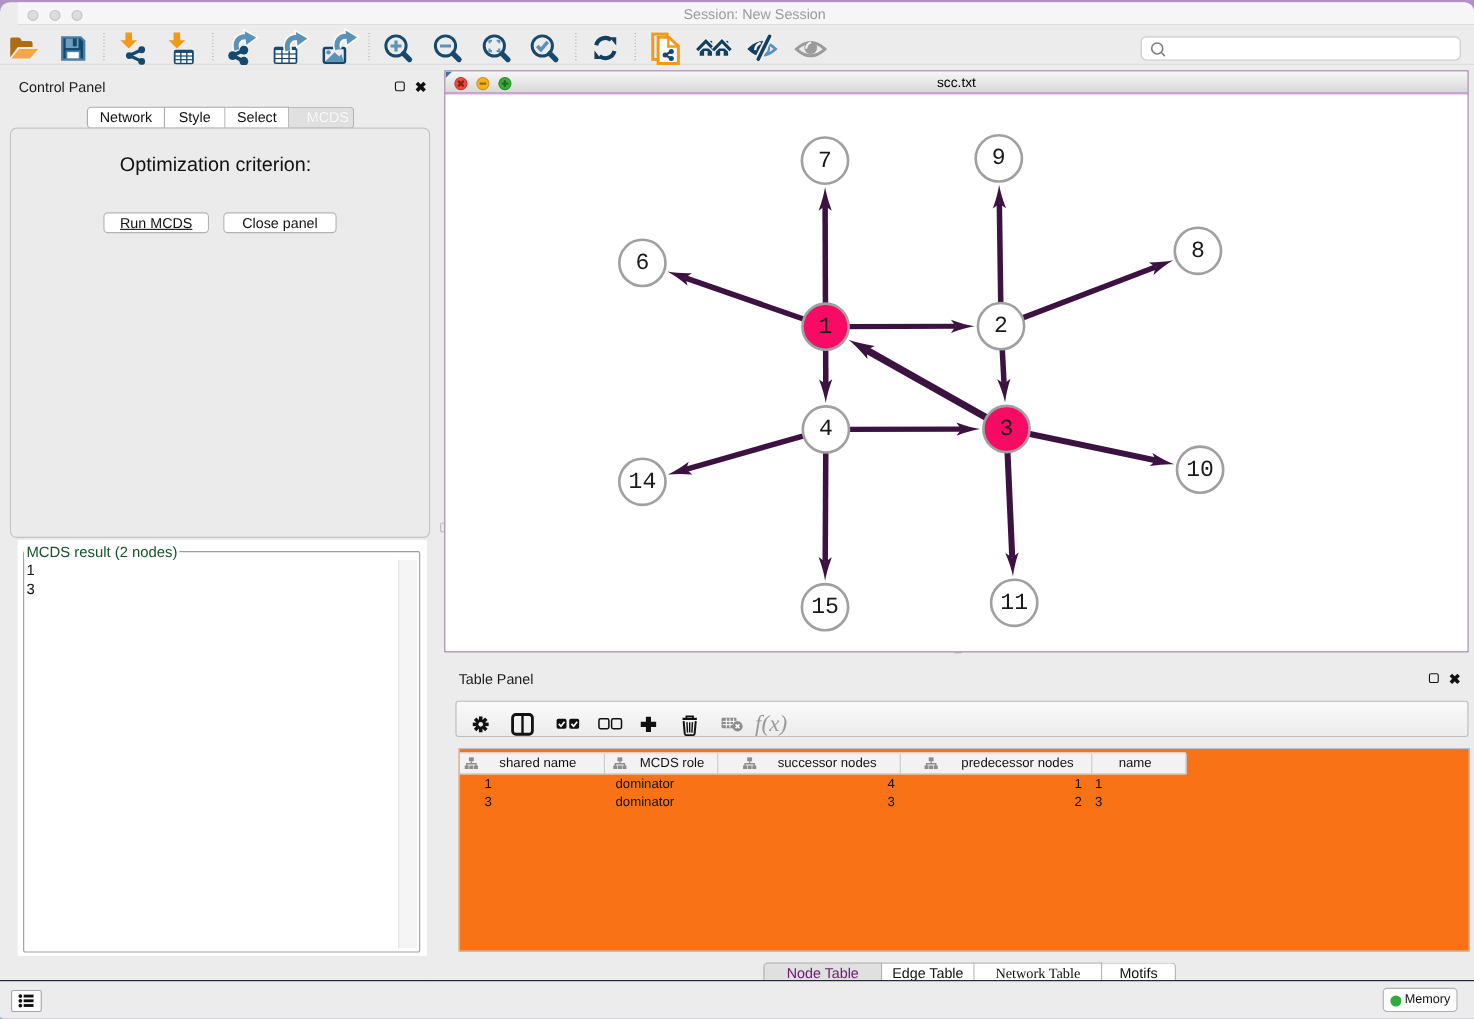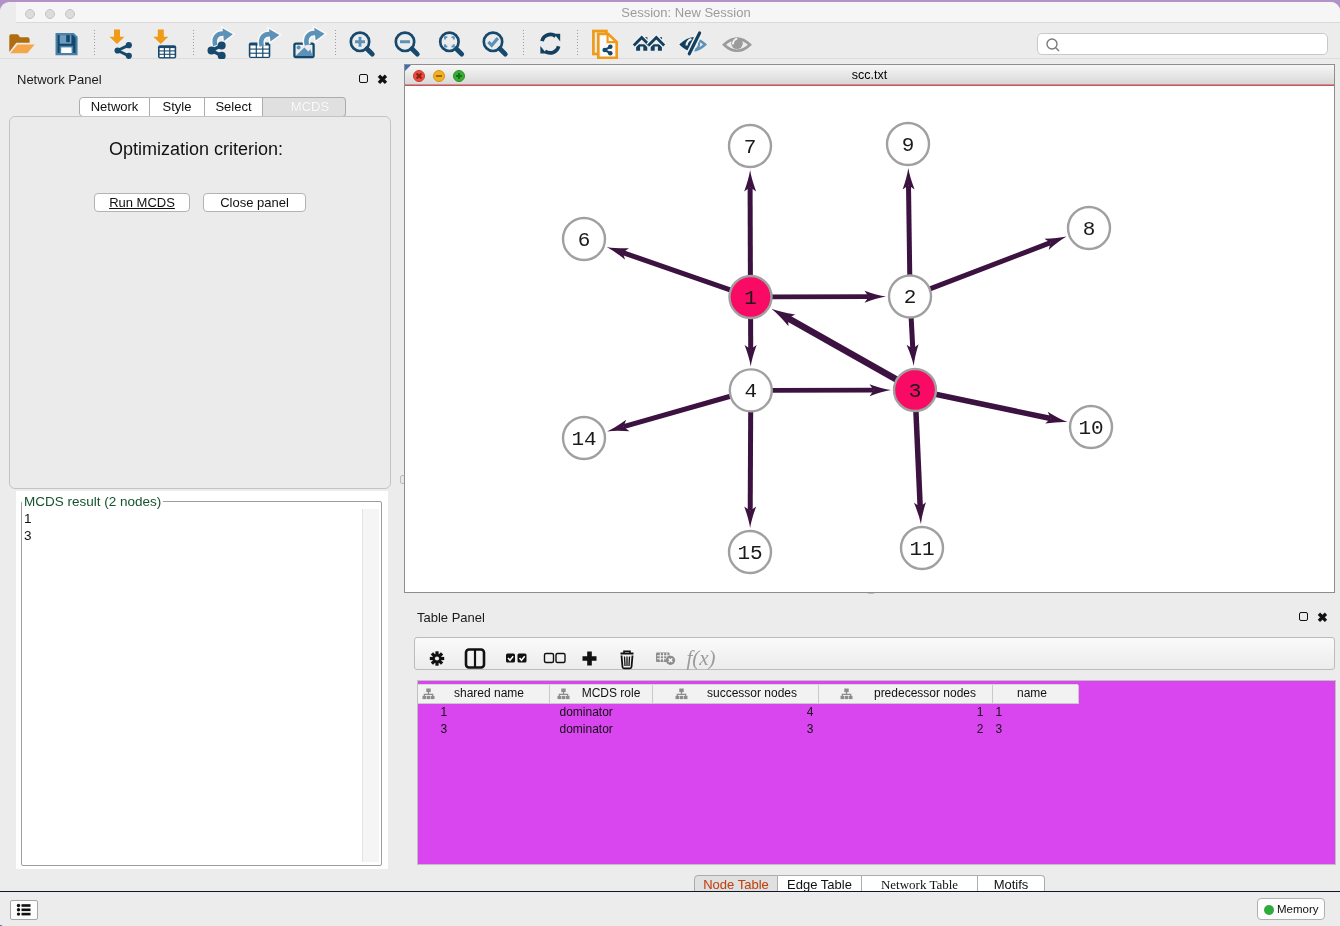--- a/index.html
+++ b/index.html
@@ -26,29 +26,29 @@
 .cbox { position:absolute; left:9px; top:53px; width:382px; height:373px; background:#ebebeb; border:1px solid #c3c3c3; border-radius:6px; }
 .optlabel { position:absolute; top:76px; left:0; width:100%; text-align:center; font-size:18px; color:#111; }
 .dropdown { position:absolute; left:43px; top:97px; width:311px; height:20px; background:#fff; border:1px solid #b3b3b3; border-radius:4px; font-size:13px; line-height:18px; padding-left:8px; color:#111; }
 .btn { position:absolute; top:130px; height:19px; background:#fff; border:1px solid #b3b3b3; border-radius:4px; font-size:13px; line-height:17px; text-align:center; color:#111; }
 .resultpanel { position:absolute; left:16px; top:428px; width:372px; height:378px; background:#fff; }
 .groupbox { position:absolute; left:5px; top:10px; width:361px; height:365px; border:1px solid #9d9d9d; border-radius:2px; }
 .grouplabel { position:absolute; left:6px; top:2.5px; background:#fff; font-size:13.5px; color:#14532d; padding:0 2px; }
 .resulttext { position:absolute; left:8px; top:20px; font-size:13.5px; color:#111; line-height:16.5px; }
 .vsb { position:absolute; left:346px; top:18px; width:17px; height:353px; background:#f5f5f5; border-left:1px solid #e3e3e3; }
 
-.frame { position:absolute; left:404px; top:62px; width:931px; height:529px; border:1px solid #8e8e8e; background:#ef4444; }
+.frame { position:absolute; left:404px; top:62px; width:931px; height:529px; border:1px solid #8e8e8e; background:#f0abfc; }
 .frame-title { position:absolute; left:0; top:0; width:100%; height:20px; background:linear-gradient(#f7f7f7,#d8d8d8); border-bottom:1px solid #a2a2a2; }
 .ft-text { position:absolute; width:100%; text-align:center; font-size:12.5px; line-height:20px; color:#000; }
 .light { position:absolute; top:4.5px; width:12px; height:12px; border-radius:50%; }
 .canvas { position:absolute; left:0; top:21px; width:929px; height:506px; background:#fff; }
 
 .tpanel { position:absolute; left:404px; top:601px; width:936px; height:298px; background:#ececec; }
 .ttoolbar { position:absolute; left:10px; top:34px; width:921px; height:33px; background:linear-gradient(#fafafa,#ececec); border:1px solid #bcbcbc; border-radius:3px; }
-.tablebox { position:absolute; left:12.5px; top:77px; width:919px; height:185px; background:#d946ef; border:1px solid #c0c0c0; }
+.tablebox { position:absolute; left:12.5px; top:77px; width:919px; height:185px; background:#f97316; border:1px solid #c0c0c0; }
 .thead { position:absolute; left:0px; top:3px; width:660.5px; height:20px; background:#f2f2f2; border-top:1px solid #d8d8d8; border-bottom:1px solid #c9c9c9; }
 .thsep { position:absolute; top:4px; width:1px; height:19px; background:#c9c9c9; }
 .thlabel { position:absolute; top:5px; width:120px; text-align:center; font-size:12px; color:#111; }
 .trow { position:absolute; font-size:12px; color:#111; height:17px; line-height:17px; }
 .btabs { position:absolute; top:271.5px; left:290px; display:flex; }
 .btab { font-size:13px; color:#111; background:#fff; border:1px solid #acacac; border-left:none; line-height:18px; text-align:center; }
 
 .statusbar { position:absolute; left:0; top:889px; width:100%; height:35px; background:#ececec; border-top:1px solid #0f172a; }
 .listbtn { position:absolute; left:10px; top:8px; width:28px; height:20px; background:#fdfdfd; border:1px solid #a6a6a6; border-radius:2px; }
 .membtn { position:absolute; left:1257px; top:6px; width:68px; height:22px; background:#fdfdfd; border:1px solid #b0b0b0; border-radius:4px; font-size:11.5px; line-height:20px; color:#111; text-align:left; padding-left:19px; }
@@ -183,28 +183,28 @@
     <div class="tbsep" style="left:577px;"></div>
     <div class="search">
         <svg width="20" height="20" style="position:absolute;left:5px;top:1px;">
           <circle cx="9" cy="9" r="5" fill="none" stroke="#7b7b7b" stroke-width="1.4"></circle>
           <line x1="12.7" y1="12.7" x2="16" y2="16" stroke="#7b7b7b" stroke-width="1.4"></line>
         </svg>
       </div>
   </div>
 
   <div class="cpanel">
-    <div class="panel-title" style="left:17px; top:9px;">Network Panel</div>
+    <div class="panel-title" style="left:17px; top:9px;">Control Panel</div>
     <div class="icon-float" style="left:359px; top:11px;"></div>
     <div class="icon-x" style="left:377px; top:11px;">✖</div>
     <div class="tabs" style="left:79px; top:34px;">
       <div class="tab first" style="width:71px;">Network</div>
       <div class="tab" style="width:55px;">Style</div>
       <div class="tab" style="width:58px;">Select</div>
-      <div class="tab sel" style="width:83px;padding-left:12px;">MCDS</div>
+      <div class="tab sel" style="width:59px;padding-left:12px;">MCDS</div>
     </div>
     <div class="cbox"></div>
     <div class="optlabel">Optimization criterion:</div>
     <div class="btn" style="left:94px; width:96px;text-decoration:underline;">Run MCDS</div>
     <div class="btn" style="left:203px; width:103px;">Close panel</div>
     <div class="resultpanel">
       <div class="groupbox"></div>
       <div class="grouplabel">MCDS result (2 nodes)</div>
       <div class="resulttext">1<br>3</div>
       <div class="vsb"></div>
@@ -379,21 +379,21 @@
       <div class="trow" style="left:330px; top:23px; width:66px; text-align:right;">4</div>
       <div class="trow" style="left:500px; top:23px; width:66px; text-align:right;">1</div>
       <div class="trow" style="left:578px; top:23px;">1</div>
       <div class="trow" style="left:23px; top:40px;">3</div>
       <div class="trow" style="left:142px; top:40px;">dominator</div>
       <div class="trow" style="left:330px; top:40px; width:66px; text-align:right;">3</div>
       <div class="trow" style="left:500px; top:40px; width:66px; text-align:right;">2</div>
       <div class="trow" style="left:578px; top:40px;">3</div>
     </div>
     <div class="btabs">
-      <div class="btab" style="width:84px; border-left:1px solid #acacac; border-radius:4px 0 0 4px; background:#e0e0e0; color:#c2410c; text-shadow:0 0 1px #cfcfcf;">Node Table</div>
+      <div class="btab" style="width:108px; border-left:1px solid #acacac; border-radius:4px 0 0 4px; background:#e0e0e0; color:#701a75; text-shadow:0 0 1px #cfcfcf;">Node Table</div>
       <div class="btab" style="width:84px;">Edge Table</div>
       <div class="btab" style="width:116px;font-family:Liberation Serif, serif;">Network Table</div>
       <div class="btab" style="width:67px; border-radius:0 4px 4px 0;">Motifs</div>
     </div>
   </div>
 
   <div class="statusbar">
       <div style="position:absolute;left:-6px;top:32.5px;width:11px;height:11px;border-radius:50%;background:#2f6aa8;"></div>
     <div class="listbtn">
         <svg width="28" height="20" style="position:absolute;left:-1px;top:-1px;">

